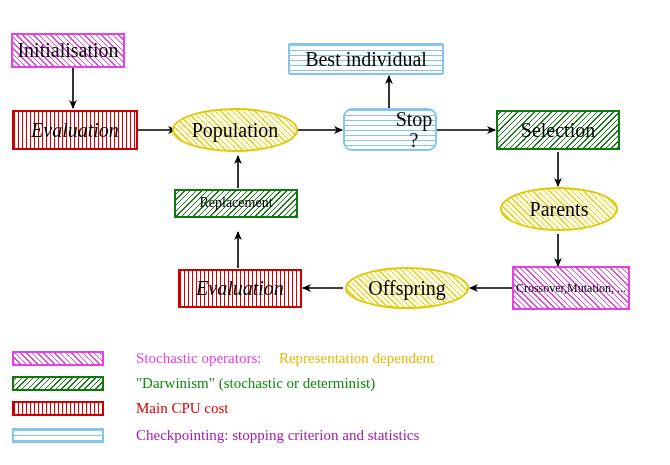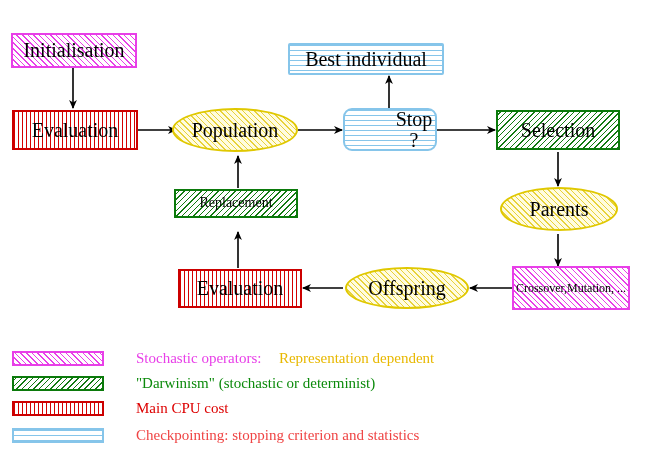--- a/index.html
+++ b/index.html
@@ -22,20 +22,21 @@
   }
   .hatch-green{
     background-image:repeating-linear-gradient(-45deg,
       #127a12 0px,#127a12 1px,rgba(255,255,255,0) 1px,rgba(255,255,255,0) 4px);
     background-color:#ffffff;
   }
   .hatch-red-vert{
     background-image:repeating-linear-gradient(90deg,
       #d40000 0px,#d40000 1px,rgba(255,255,255,0) 1px,rgba(255,255,255,0) 4px);
     background-color:#ffffff;
+    font-style:italic;
   }
   .hatch-blue-horiz{
     background-image:repeating-linear-gradient(180deg,
       #86c5ea 0px,#86c5ea 1px,rgba(255,255,255,0) 1px,rgba(255,255,255,0) 5px);
     background-color:#ffffff;
   }
   .hatch-yellow{
     background-image:repeating-linear-gradient(45deg,
       #e8d23a 0px,#e8d23a 1px,rgba(255,255,255,0) 1px,rgba(255,255,255,0) 4px);
     background-color:#fffce0;
@@ -65,21 +66,21 @@
   .swatch{width:92px;height:15px;box-sizing:border-box;margin-left:12px;flex:0 0 auto;}
   .sw-magenta{border:2px solid #e83fe8;}
   .sw-green{border:2px solid #0b7a0b;}
   .sw-red{border:2px solid #cc0000;}
   .sw-blue{border:2px solid #86c5ea;}
   .legend-text{margin-left:32px;font-size:15px;white-space:nowrap;}
   .c-magenta{color:#e83fe8;}
   .c-gold{color:#e8b800;}
   .c-green{color:#0b8a0b;}
   .c-red{color:#dd0000;}
-  .c-blue{color:#ef4444;}
+  .c-blue{color:#a21caf;}
 </style>
 </head>
 <body>
 
 <div id="canvas">
 
   <svg class="layer" viewBox="0 0 670 465">
     <defs>
       <marker id="ah" markerWidth="9" markerHeight="9" refX="8" refY="4.5" orient="auto" markerUnits="userSpaceOnUse">
         <path d="M0,0.6 L9,4.5 L0,8.4 L2.6,4.5 Z" fill="#000"></path>
@@ -104,21 +105,21 @@
       <line x1="513" y1="288" x2="470" y2="288"></line>
 
       <line x1="343" y1="288" x2="303" y2="288"></line>
 
       <line x1="238" y1="268" x2="238" y2="232"></line>
 
       <line x1="238" y1="188" x2="238" y2="156"></line>
     </g>
   </svg>
 
-  <div class="node box-magenta hatch-magenta" style="left:11px;top:33px;width:126px;height:35px;text-align:center;">
+  <div class="node box-magenta hatch-magenta" style="left:11px;top:33px;width:114px;height:35px;text-align:center;">
     <span class="txt">Initialisation</span>
   </div>
 
   <div class="node box-red hatch-red-vert" style="left:12px;top:110px;width:126px;height:40px;">
     <span class="txt">Evaluation</span>
   </div>
 
   <div class="node ellipse-yellow hatch-yellow" style="left:172px;top:108px;width:126px;height:44px;">
     <span class="txt">Population</span>
   </div>

